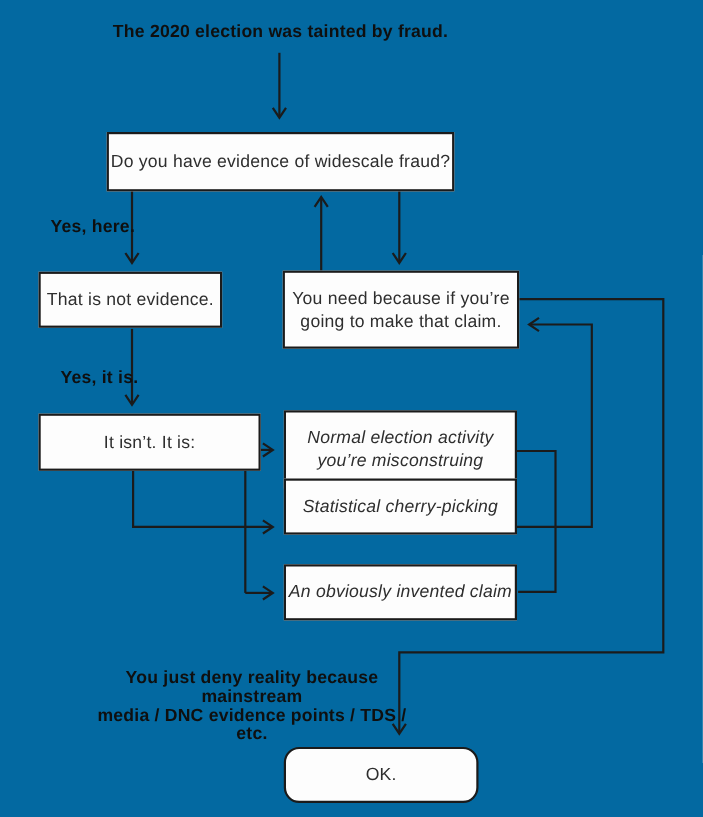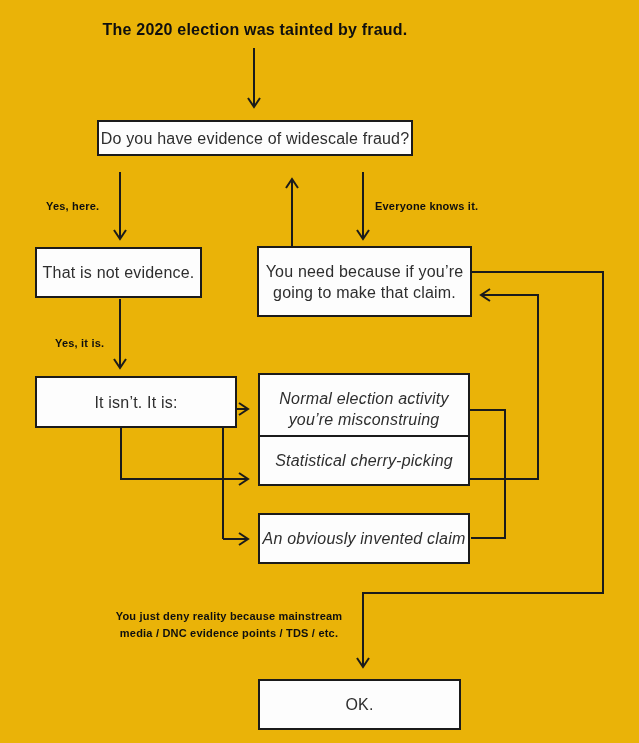--- a/index.html
+++ b/index.html
@@ -4,21 +4,21 @@
 <style>
   html, body {
     margin: 0;
     padding: 0;
     background: #ffffff;
   }
   .stage {
     position: relative;
     width: 639px;
     height: 743px;
-    background: #eab308;
+    background: #0369a1;
     font-family: "Liberation Sans", "DejaVu Sans", sans-serif;
     overflow: hidden;
   }
   svg.wires {
     position: absolute;
     left: 0; top: 0;
     width: 639px; height: 743px;
   }
   svg.wires path {
     fill: none;
@@ -40,21 +40,21 @@
     line-height: 21px;
     letter-spacing: 0.2px;
   }
   .node.italic {
     font-style: italic;
   }
   .label {
     position: absolute;
     color: #0f0f0f;
     font-weight: bold;
-    font-size: 11px;
+    font-size: 16px;
     line-height: 17px;
     letter-spacing: 0.2px;
     white-space: nowrap;
   }
   .label.title {
     font-size: 16px;
     text-align: center;
     white-space: nowrap;
   }
   .label.center {
@@ -82,27 +82,26 @@
     <path d="M223 409 V539"></path>
     <path d="M223 409 H247" marker-end="url(#arr)"></path>
     <path d="M223 539 H247" marker-end="url(#arr)"></path>
     <path d="M470 410 H505 V538 H471"></path>
     <path d="M470 479 H538 V295 H482" marker-end="url(#arr)"></path>
     <path d="M472 272 H603 V593 H363 V666" marker-end="url(#arr)"></path>
   </svg>
 
   <div class="label title" style="left:60px; top:21px; width:390px;">The 2020 election was tainted by fraud.</div>
 
-  <div class="node" style="left:97px; top:120px; width:316px; height:36px;">
+  <div class="node" style="left:97px; top:120px; width:316px; height:54px;">
     <span>Do you have evidence of widescale fraud?</span>
   </div>
 
   <div class="label" style="left:46px; top:198px;">Yes, here.</div>
 
-  <div class="label" style="left:375px; top:198px;">Everyone knows it.</div>
 
   <div class="node" style="left:35px; top:247px; width:167px; height:51px;">
     <span>That is not evidence.</span>
   </div>
 
   <div class="node" style="left:257px; top:246px; width:215px; height:71px;">
     <span>You need because if you’re</span>
     <span>going to make that claim.</span>
   </div>
 
@@ -123,17 +122,17 @@
 
   <div class="node italic" style="left:258px; top:513px; width:212px; height:51px;text-align:center;">
     <span>An obviously invented claim</span>
   </div>
 
   <div class="label center" style="left:71px; top:608px; width:290px;margin-left:13px;">
     <span style="display:block;">You just deny reality because mainstream</span>
     <span style="display:block;">media / DNC evidence points / TDS / etc.</span>
   </div>
 
-  <div class="node" style="left:258px; top:679px; width:203px; height:51px;">
+  <div class="node" style="left:258px; top:679px; width:177px; height:51px;border-radius:14px;">
     <span>OK.</span>
   </div>
 
 </div>
 
 </body></html>

